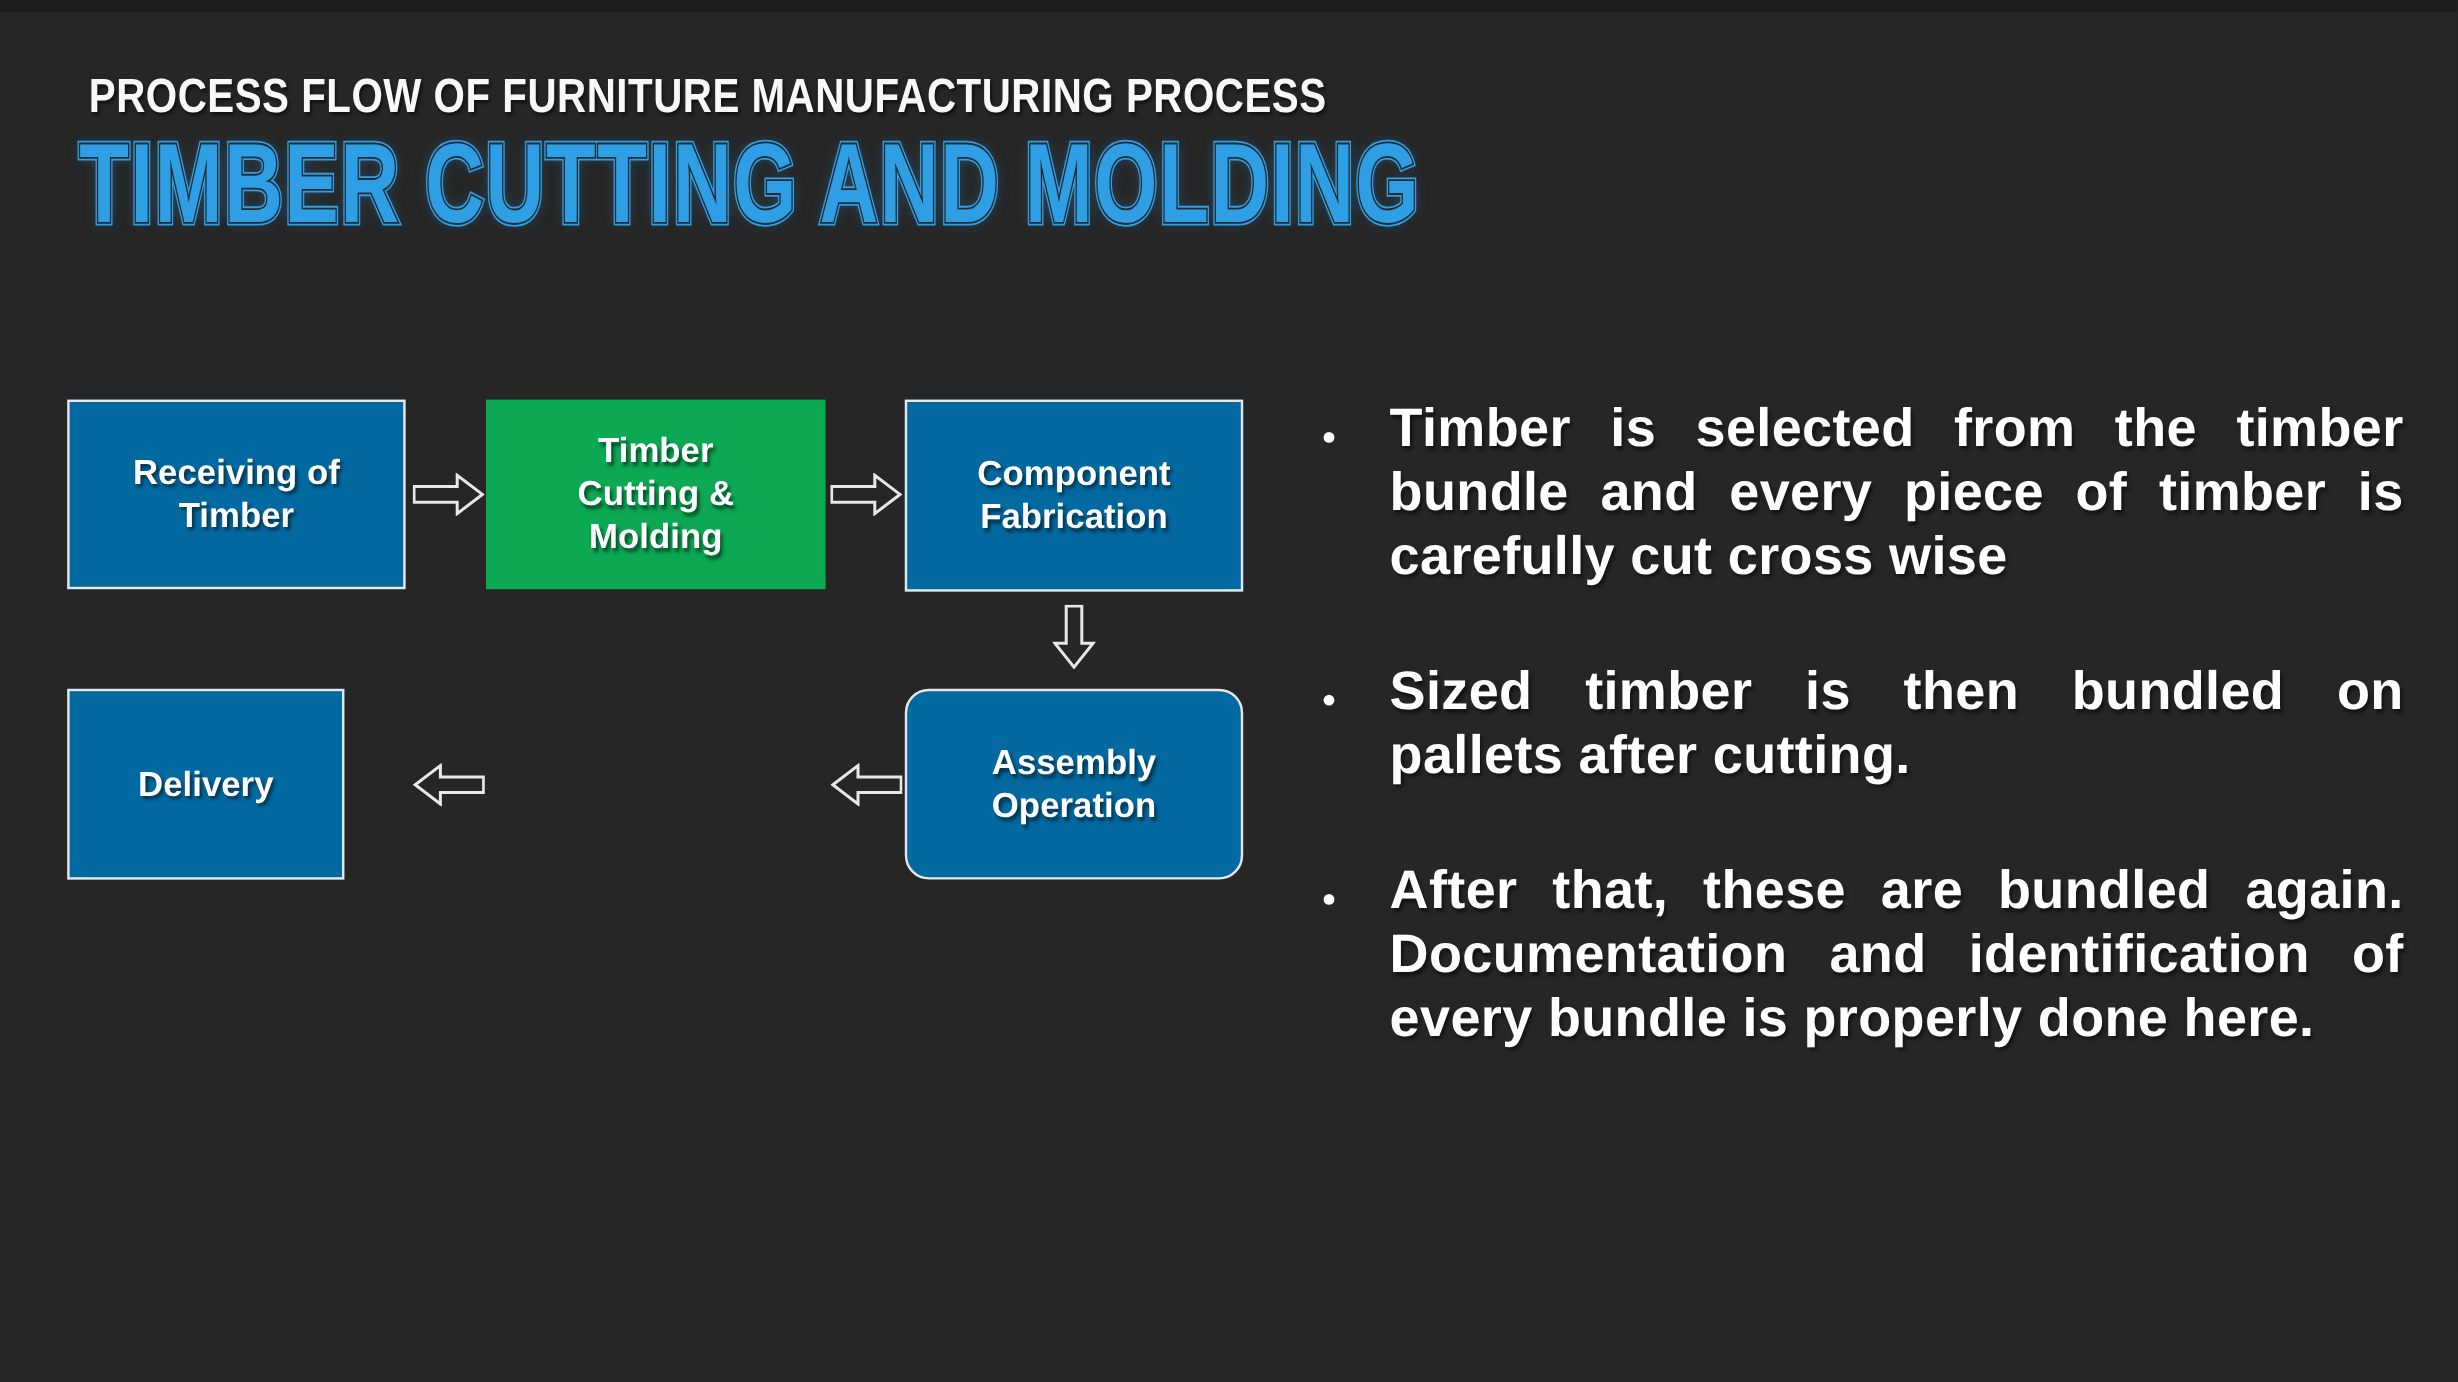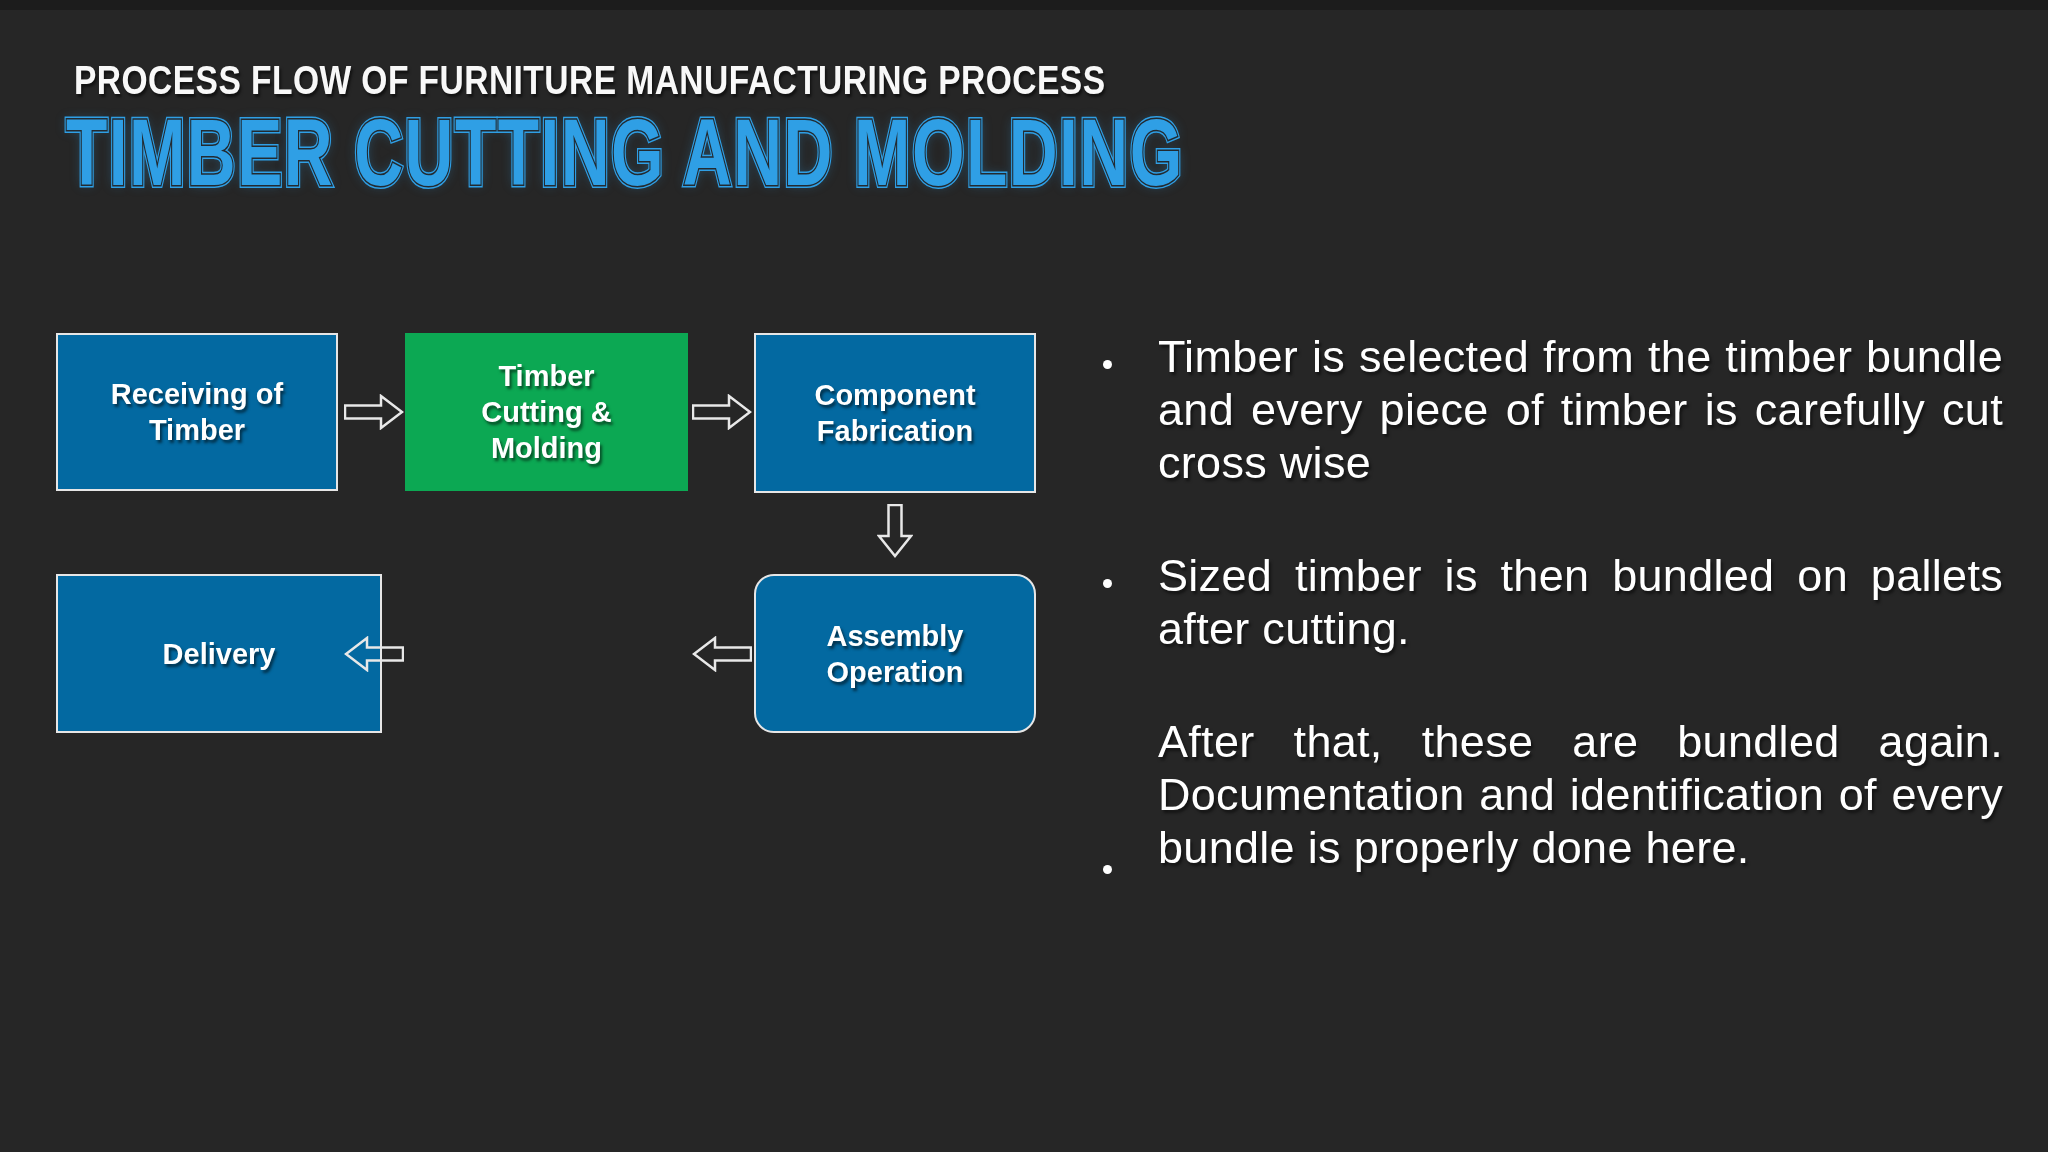--- a/index.html
+++ b/index.html
@@ -60,52 +60,52 @@
     text-align: center;
     color: #ffffff;
     font-size: 29px; font-weight: bold; line-height: 36px;
     white-space: pre-line;
     text-shadow: 2px 3px 3px rgba(0,0,0,0.55);
   }
   .node.highlight { background: #0ca853; border: none; }
   .n1 { left: 56px;  top: 333px; width: 282px; height: 158px; }
   .n2 { left: 405px; top: 333px; width: 283px; height: 158px; }
   .n3 { left: 754px; top: 333px; width: 282px; height: 160px; }
-  .n4 { left: 56px;  top: 574px; width: 326px; height: 159px; text-align: center; }
+  .n4 { left: 56px;  top: 574px; width: 231px; height: 159px; text-align: center; }
   .n5 { left: 405px; top: 574px; width: 283px; height: 159px; }
   .n6 { left: 754px; top: 574px; width: 282px; height: 159px; border-radius: 20px; }
 
   .arrow { position: absolute; }
   .arrow svg { display: block; }
   .a1 { left: 344px; top: 394px; }
   .a2 { left: 692px; top: 394px; }
   .a3 { left: 877px; top: 504px; }
   .a4 { left: 692px; top: 636px; }
   .a5 { left: 344px; top: 636px; }
 
   
   .bullets {
     position: absolute; left: 1103px; top: 330px;
     width: 900px;
     list-style: none; margin: 0; padding: 0;
   }
   .bullet { display: flex; margin-bottom: 60px; }
-  .bullet:last-child { margin-bottom: 0; align-items: flex-end; }
+  .bullet:last-child { margin-bottom: 0; }
   .dot {
     flex: none;
     width: 9px; height: 9px; border-radius: 50%;
     background: #ffffff;
     margin-top: 30px;
   }
   .btext {
     margin-left: 46px;
     width: 845px;
     text-align: justify;
     color: #ffffff;
-    font-size: 45px; font-weight: normal; line-height: 53px;
+    font-size: 45px; font-weight: bold; line-height: 53px;
     letter-spacing: 0.3px;
     text-shadow: 2px 3px 3px rgba(0,0,0,0.5);
   }
 </style>
 </head>
 <body>
 
 <div id="slide">
 
   <div class="top-strip"></div>

